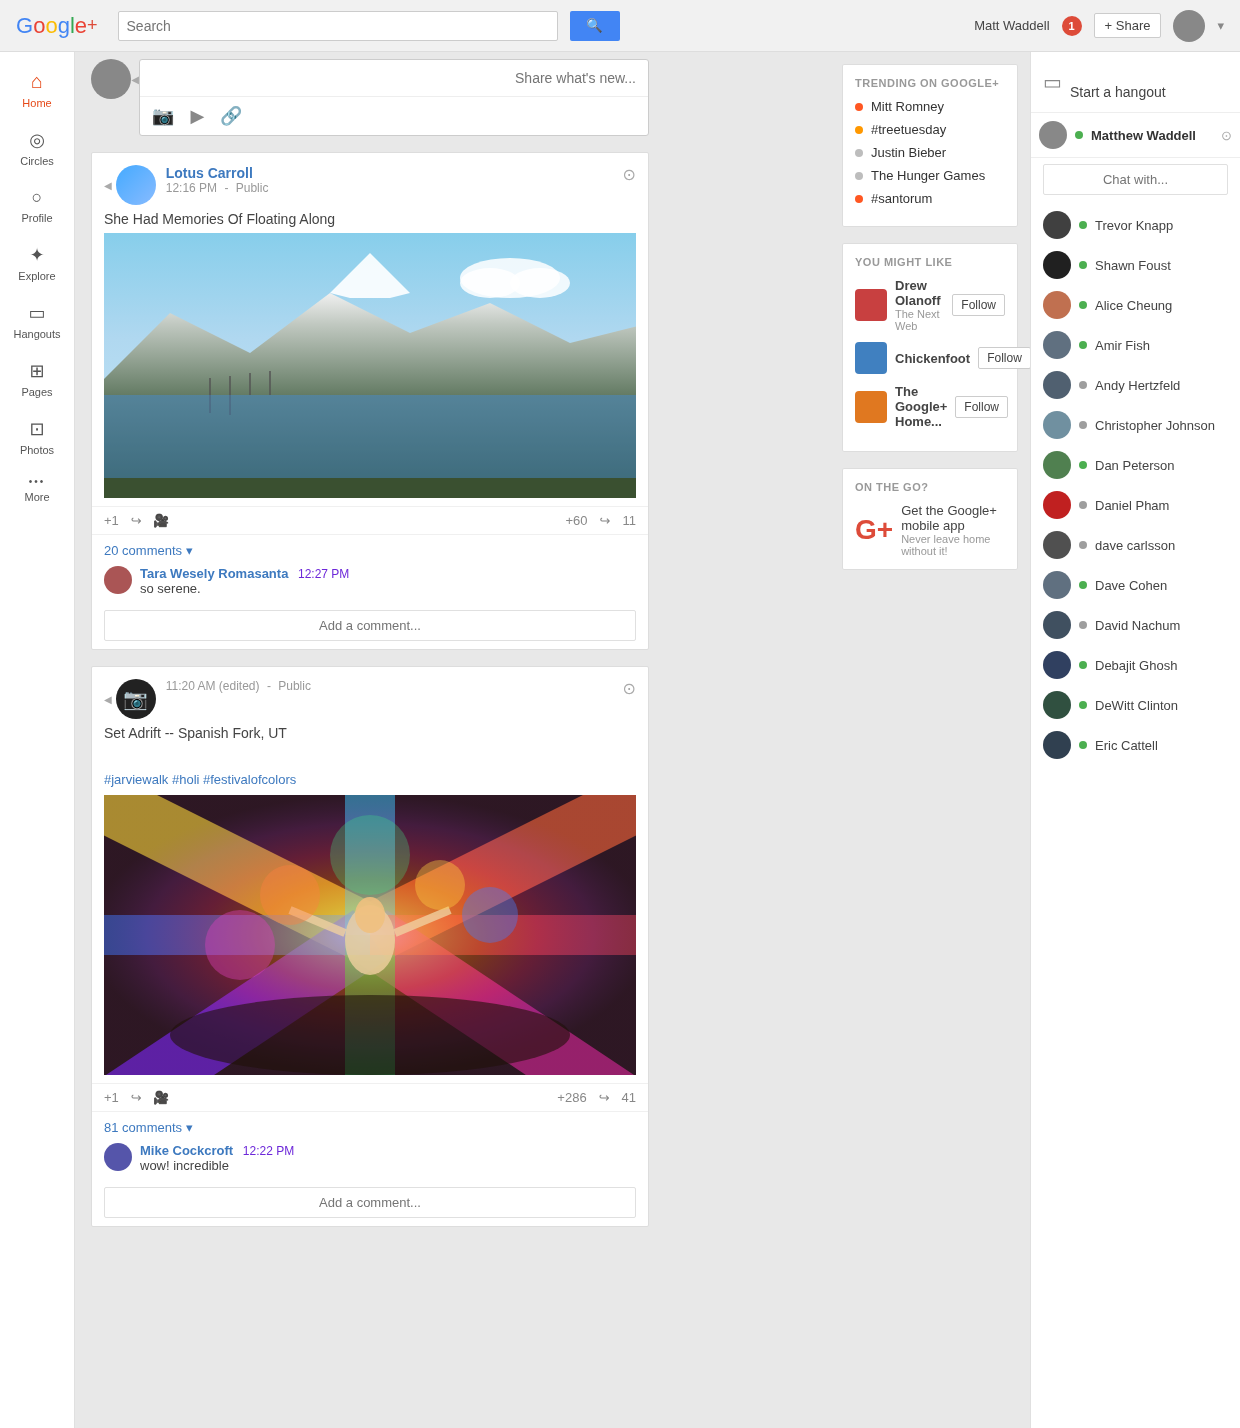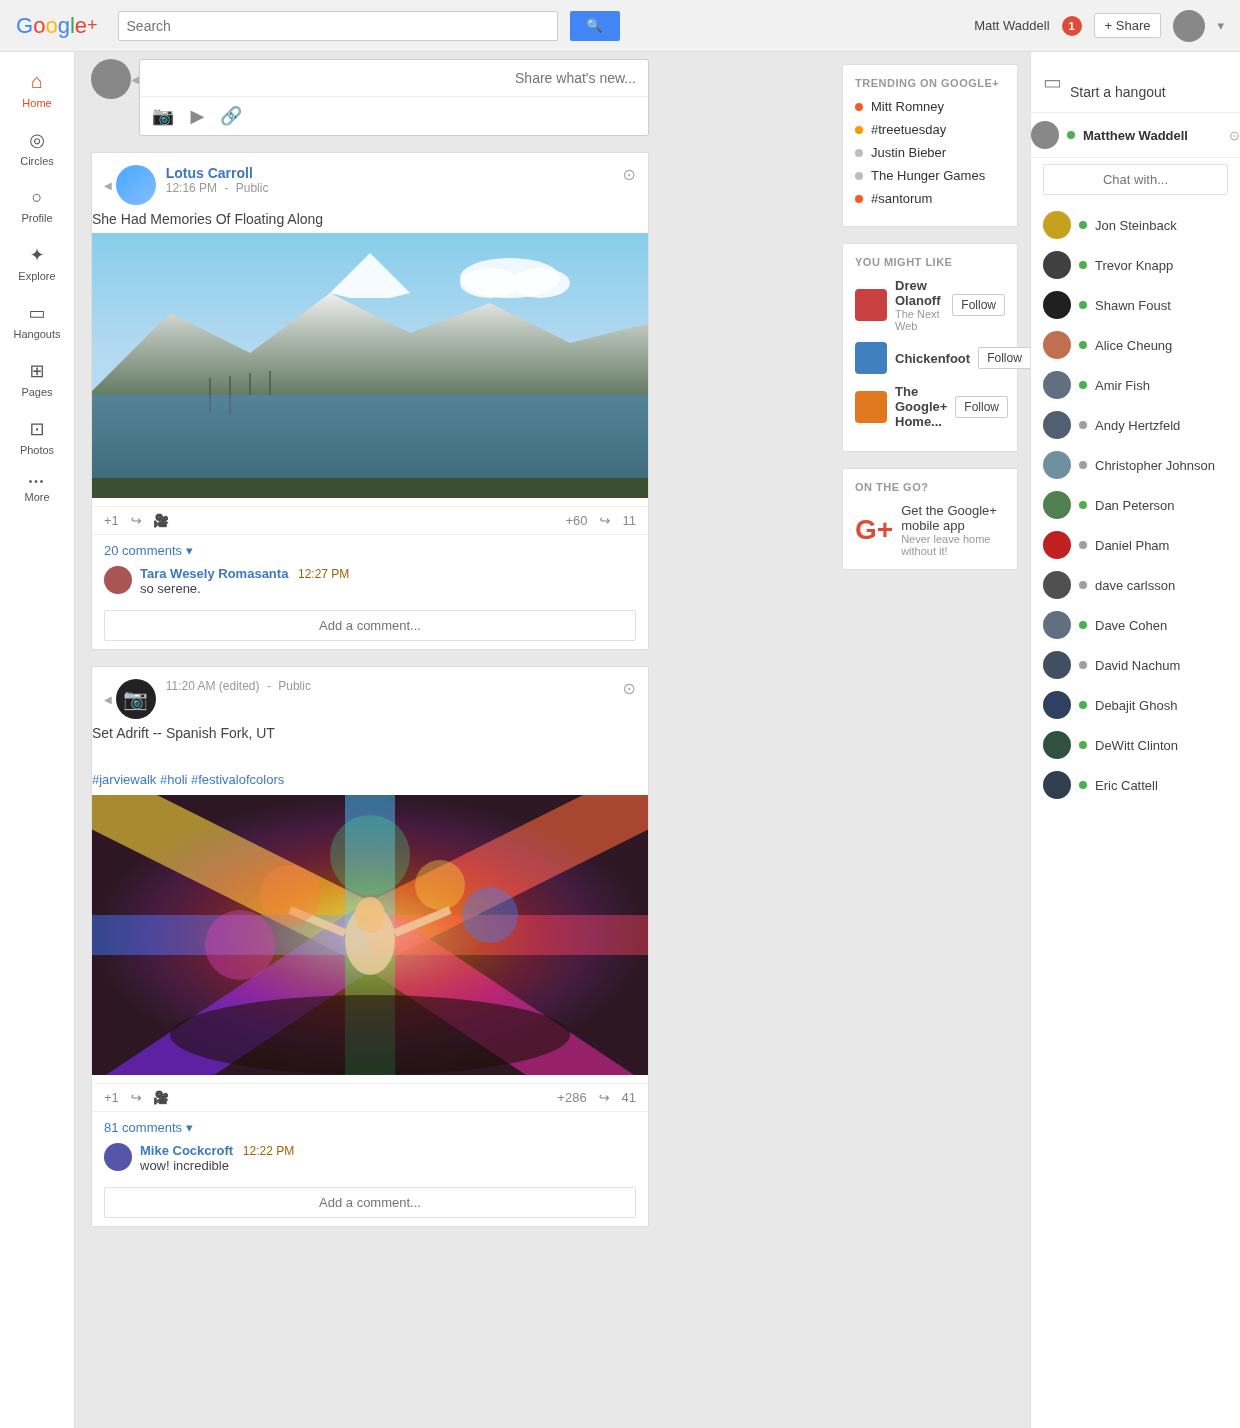--- a/index.html
+++ b/index.html
@@ -83,32 +83,32 @@
     .share-icon-btn { background: none; border: none; cursor: pointer; color: #888; font-size: 18px; padding: 4px; }
 
     
     .post-card { background: white; border: 1px solid #ddd; border-radius: 2px; margin-bottom: 16px; }
     .post-header { display: flex; align-items: flex-start; padding: 12px 12px 6px; gap: 10px; }
     .post-avatar { width: 40px; height: 40px; border-radius: 50%; background: #888; overflow: hidden; flex-shrink: 0; }
     .post-meta { flex: 1; }
     .post-author { font-weight: bold; color: #3d79bf; font-size: 14px; cursor: pointer; }
     .post-time-vis { font-size: 12px; color: #999; }
     .post-time-vis span.sep { margin: 0 4px; }
-    .post-content { padding: 0 0 8px; }
+    .post-content { padding: 0 12px 8px; }
     .post-title { font-size: 14px; color: #444; margin-bottom: 6px; }
     .post-actions { display: flex; align-items: center; padding: 6px 12px; border-top: 1px solid #f0f0f0; gap: 12px; color: #888; font-size: 13px; }
     .post-action-btn { background: none; border: none; cursor: pointer; color: #888; font-size: 13px; display: flex; align-items: center; gap: 4px; }
     .post-stats { margin-left: auto; display: flex; gap: 12px; color: #888; font-size: 13px; }
     .comments-section { padding: 8px 12px; border-top: 1px solid #f0f0f0; }
     .comments-count { font-size: 13px; color: #3d79bf; cursor: pointer; margin-bottom: 8px; display: flex; align-items: center; gap: 4px; }
     .comment-item { display: flex; align-items: flex-start; gap: 8px; margin-bottom: 8px; }
     .comment-avatar { width: 28px; height: 28px; border-radius: 50%; background: #aaa; flex-shrink: 0; overflow: hidden; }
     .comment-body { flex: 1; }
     .comment-author { font-weight: bold; color: #3d79bf; font-size: 13px; }
-    .comment-time { color: #a16207; font-size: 12px; margin-left: 6px; }
+    .comment-time { color: #6d28d9; font-size: 12px; margin-left: 6px; }
     .comment-text { font-size: 13px; color: #444; }
     .add-comment { width: 100%; border: 1px solid #e0e0e0; border-radius: 2px; padding: 7px 10px; font-size: 13px; color: #999; outline: none; margin-top: 6px; text-align: center; }
     .post-menu-btn { background: none; border: none; cursor: pointer; color: #aaa; font-size: 16px; margin-left: auto; }
     .hashtag { color: #3d79bf; cursor: pointer; }
 
     
     .right-sidebar {
       width: 210px;
       position: fixed;
       right: 0;
@@ -220,36 +220,31 @@
     <span class="sidebar-icon" style="font-size:10px; letter-spacing:2px;">•••</span>
     <span>More</span>
   </div>
 </div>
 
 <div class="right-sidebar">
   <div class="hangout-btn-area">
     <span class="hangout-icon">▭</span>
     <span class="hangout-label">Start a hangout</span>
   </div>
-  <div class="contact-item" style="padding: 8px 0; border-bottom: 1px solid #eee;">
+  <div class="contact-item" style="padding: 8px 8px; border-bottom: 1px solid #eee;">
     <div class="contact-avatar av-main"></div>
     <span class="status-dot status-green"></span>
     <span class="contact-name" style="font-weight:bold; color:#333;">Matthew Waddell</span>
     <span style="margin-left:auto; color:#aaa; cursor:pointer;">⊙</span>
   </div>
   <div style="padding: 6px 12px;">
     <input class="add-comment" type="text" style="width: 100%; margin: 0px;" placeholder="Chat with...">
   </div>
   <div class="contacts-list">
 
-  <div class="contact-item">
-    <div class="contact-avatar" style="background:#c8a020;"></div>
-    <div class="status-dot" style="background:#4caf50;"></div>
-    <span class="contact-name">Jon Steinback</span>
-  </div>
       <div class="contact-item">
     <div class="contact-avatar" style="background:#404040;"></div>
     <div class="status-dot" style="background:#4caf50;"></div>
     <span class="contact-name">Trevor Knapp</span>
   </div>
       <div class="contact-item">
     <div class="contact-avatar" style="background:#202020;"></div>
     <div class="status-dot" style="background:#4caf50;"></div>
     <span class="contact-name">Shawn Foust</span>
   </div>

